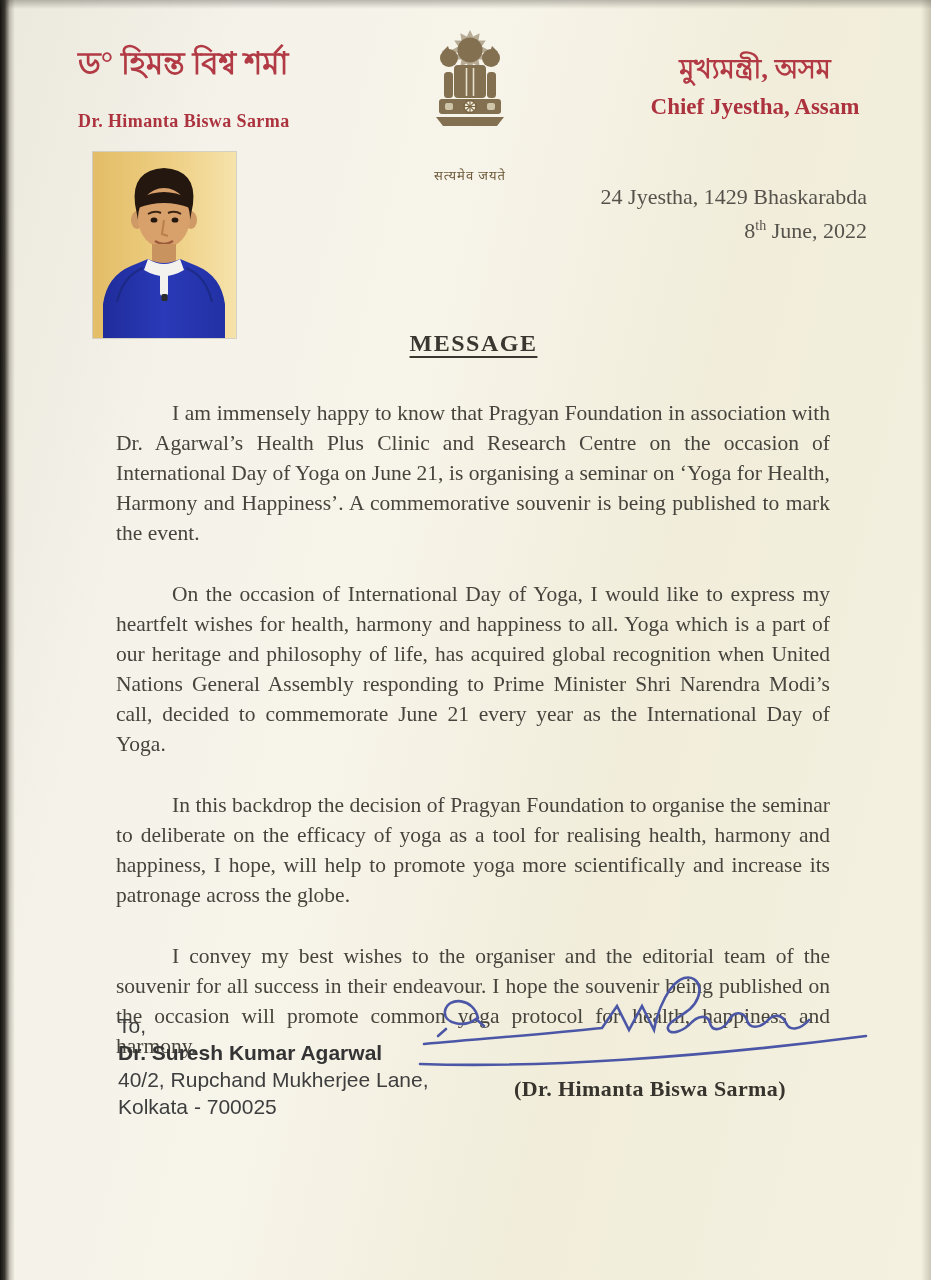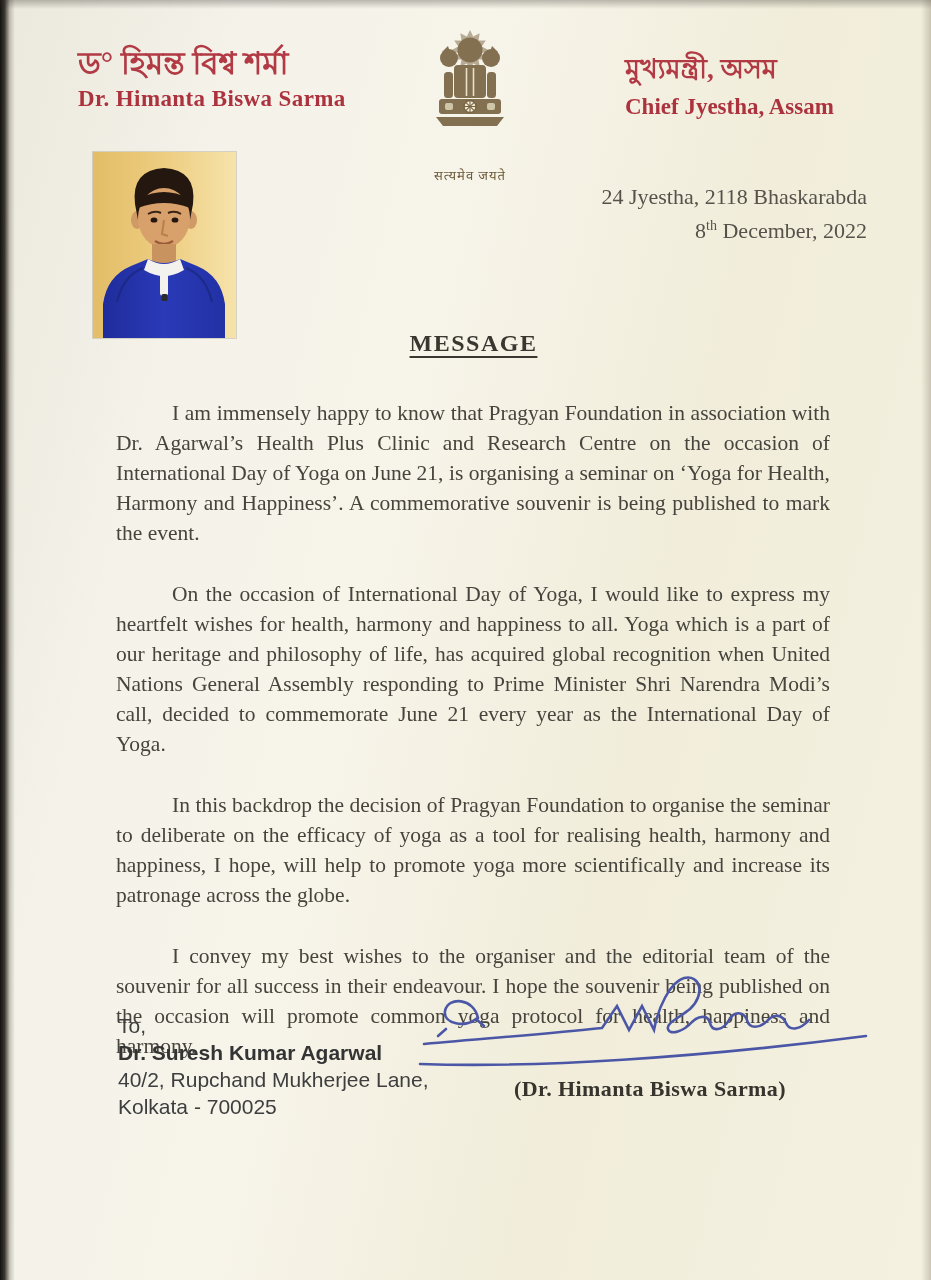--- a/index.html
+++ b/index.html
@@ -11,22 +11,22 @@
   .scan-edge-left { position:absolute; left:0; top:0; bottom:0; width:15px;
     background:linear-gradient(to right,#14120f 0%, #3a3630 30%, rgba(110,104,92,.35) 65%, rgba(110,104,92,0) 100%); }
   .scan-edge-top { position:absolute; left:0; top:0; right:0; height:9px;
     background:linear-gradient(to bottom, rgba(45,42,36,.55), rgba(45,42,36,0)); opacity:.55; }
   .scan-edge-right { position:absolute; right:0; top:0; bottom:0; width:10px;
     background:linear-gradient(to left, rgba(95,88,70,.28), rgba(95,88,70,0)); }
 
   
   .hdr-left { position:absolute; left:78px; top:44px; color:#b23a45; }
   .hdr-left .bn { font-size:31px; line-height:40px; font-weight:bold; }
-  .hdr-left .en { font-size:23px; line-height:30px; font-weight:bold; margin-top:0; letter-spacing:.4px; color:#ac323e; }
-  .hdr-right { position:absolute; right:46px; top:52px; width:260px; text-align:left; color:#b23a45; }
+  .hdr-left .en { font-size:18px; line-height:30px; font-weight:bold; margin-top:22px; letter-spacing:.4px; color:#ac323e; }
+  .hdr-right { position:absolute; right:46px; top:52px; width:260px; text-align:center; color:#b23a45; }
   .hdr-right .bn { font-size:27px; line-height:34px; font-weight:bold; }
   .hdr-right .en { font-size:23px; line-height:28px; font-weight:bold; margin-top:7px; color:#ac323e; }
 
   .emblem-wrap { position:absolute; left:415px; top:28px; width:110px; text-align:center; }
   .emblem-motto { font-size:13px; color:#6c5838; margin-top:18px; letter-spacing:1px; }
 
   .photo { position:absolute; left:93px; top:152px; width:143px; height:186px;
     box-shadow:0 0 0 1px rgba(120,110,90,.25); }
 
   .dateline { position:absolute; right:64px; top:182px; text-align:right;
@@ -134,22 +134,22 @@
       <path d="M10 186 v-34 q4-28 28-38 l17-7 q16 8 32 0 l17 7 q24 10 28 38 v34 z" fill="url(#kurta)"></path>
       <path d="M55 107 q16 10 32 0 l4 11 q-20 12-40 0 z" fill="#f3f2ee"></path>
       <rect x="67" y="116" width="8" height="28" rx="3" fill="#f3f2ee"></rect>
       <rect x="68.5" y="142" width="6" height="7" rx="1.5" fill="#2b2b2b"></rect>
       <path d="M24 150 q6-26 26-34" stroke="#18246f" stroke-width="2" fill="none" opacity="0.6"></path>
       <path d="M119 150 q-6-26-26-34" stroke="#18246f" stroke-width="2" fill="none" opacity="0.6"></path>
     </svg>
   </div>
 
   <div class="dateline">
-    <div>24 Jyestha, 2118 Bhaskarabda</div>
-    <div><span>8</span><sup>th</sup><span> December, 2022</span></div>
+    <div>24 Jyestha, 1429 Bhaskarabda</div>
+    <div><span>8</span><sup>th</sup><span> June, 2022</span></div>
   </div>
 
   <div class="heading-row">
     <span>MESSAGE</span>
   </div>
 
   <div class="body-text">
     <p>I am immensely happy to know that Pragyan Foundation in association with Dr. Agarwal’s Health Plus Clinic and Research Centre on the occasion of International Day of Yoga on June 21, is organising a seminar on ‘Yoga for Health, Harmony and Happiness’. A commemorative souvenir is being published to mark the event.</p>
     <p>On the occasion of International Day of Yoga, I would like to express my heartfelt wishes for health, harmony and happiness to all. Yoga which is a part of our heritage and philosophy of life, has acquired global recognition when United Nations General Assembly responding to Prime Minister Shri Narendra Modi’s call, decided to commemorate June 21 every year as the International Day of Yoga.</p>
     <p>In this backdrop the decision of Pragyan Foundation to organise the seminar to deliberate on the efficacy of yoga as a tool for realising health, harmony and happiness, I hope, will help to promote yoga more scientifically and increase its patronage across the globe.</p>

